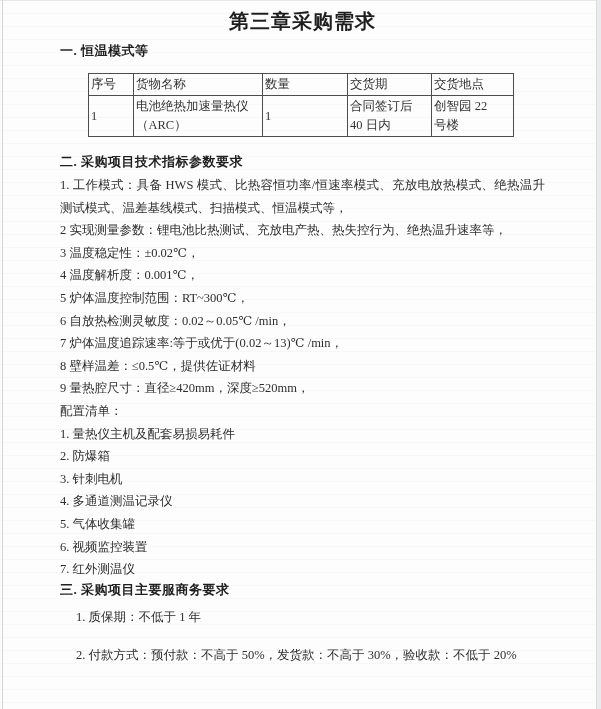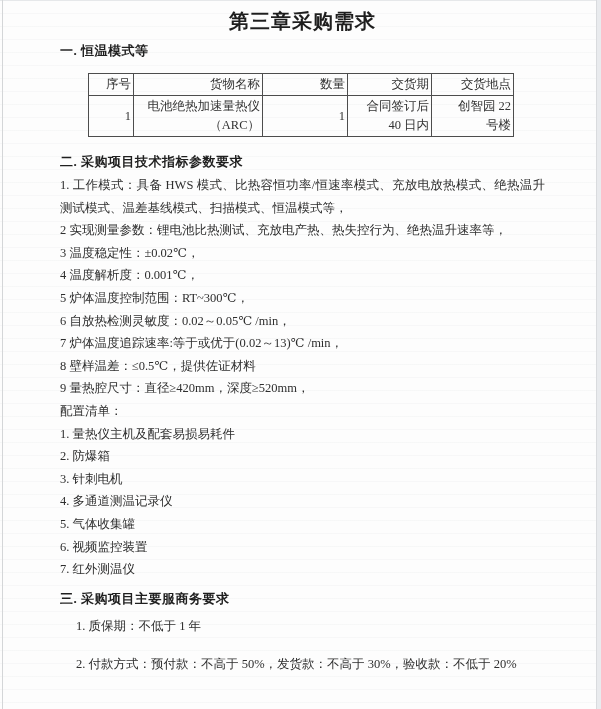--- a/index.html
+++ b/index.html
@@ -33,33 +33,33 @@
     font-size:20px;font-weight:bold;color:#1e1e1e;
     text-align:center;margin:0 0 7px 0;letter-spacing:1px;
   }
   .title-part2{}
 
   h2{
     font-size:13px;font-weight:bold;color:#1f1f1f;
     margin:0;letter-spacing:0.5px;line-height:17px;
   }
   .h-tech{margin-top:16px;}
-  .h-biz{margin-top:9px;}
+  .h-biz{}
 
   table.goods{
     border-collapse:collapse;
     margin:14px 0 0 28px;
     table-layout:fixed;
     width:425px;
     font-size:12.5px;color:#333;
   }
   table.goods th, table.goods td{
     border:1px solid #4d4d4d;
     font-weight:normal;
-    text-align:right;
+    text-align:left;
     padding:1px 2px;
     line-height:19px;
     vertical-align:middle;
   }
   table.goods thead th{height:18px;}
   .col-no{width:45px;}
   .col-name{width:129px;}
   .col-qty{width:85px;}
   .col-term{width:84px;}
   .col-loc{width:82px;}

